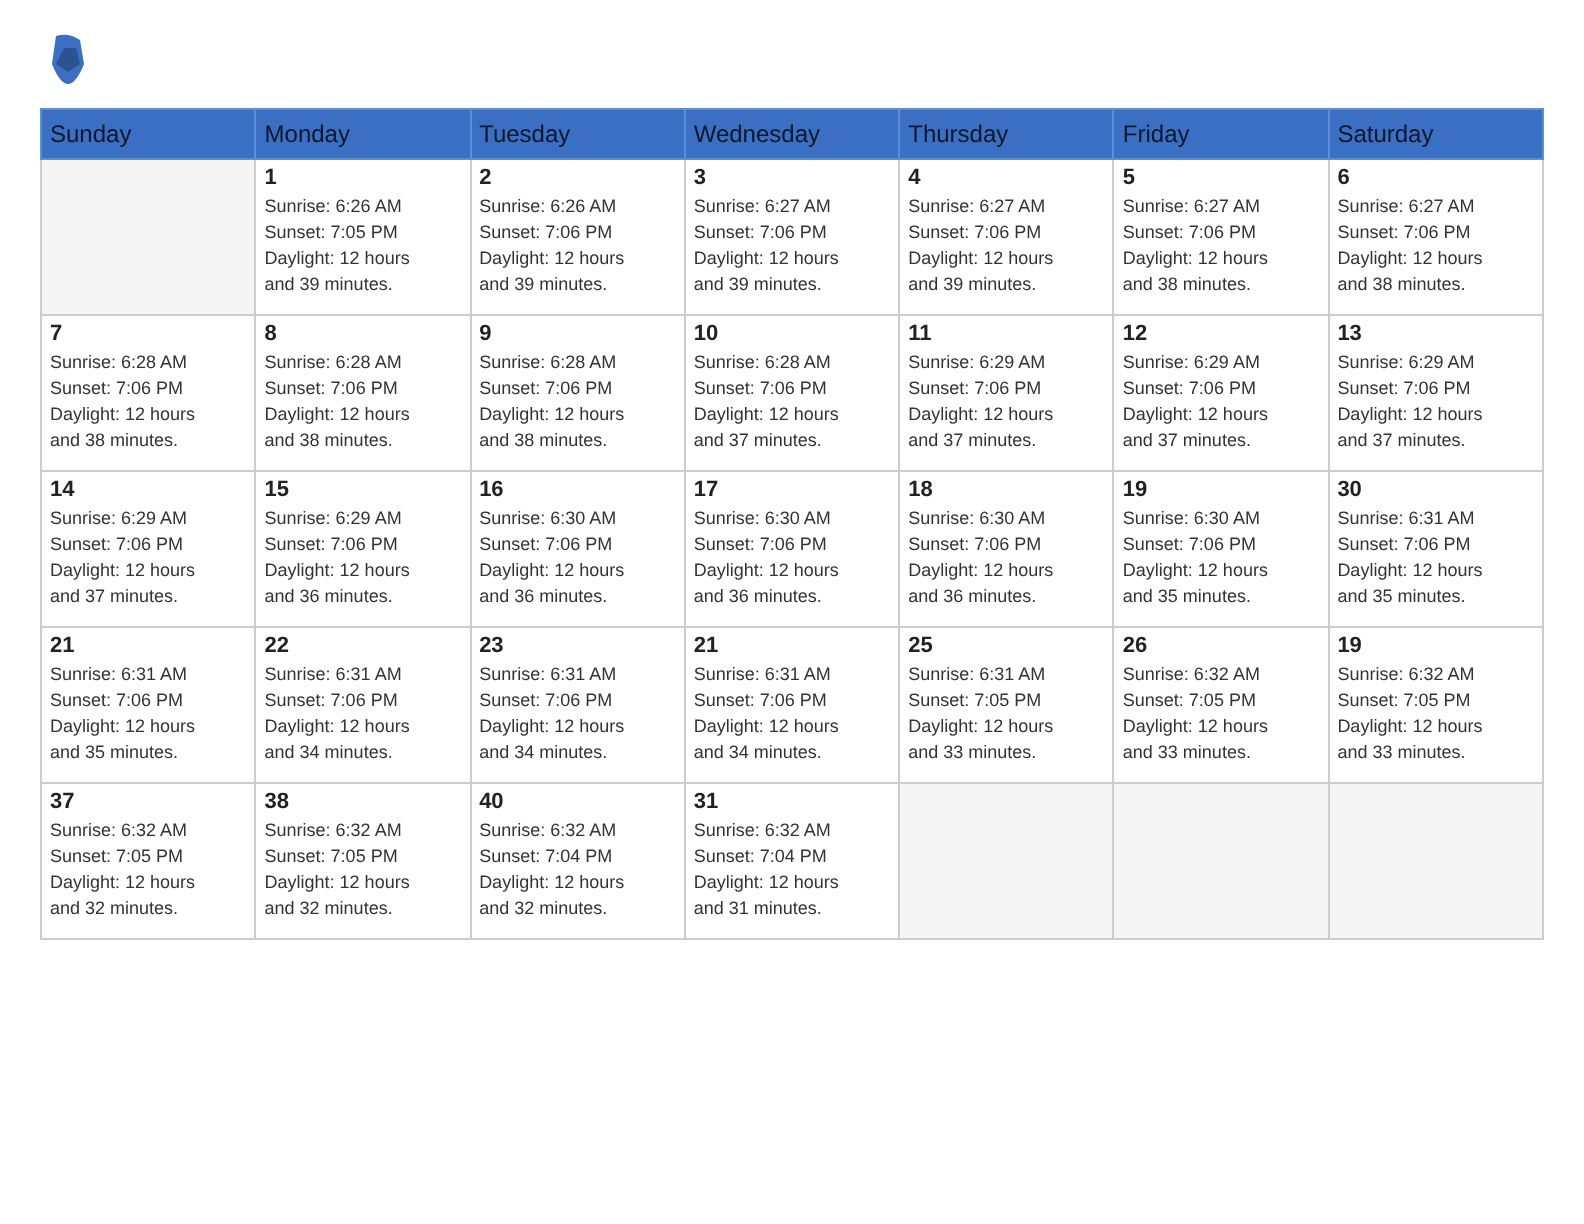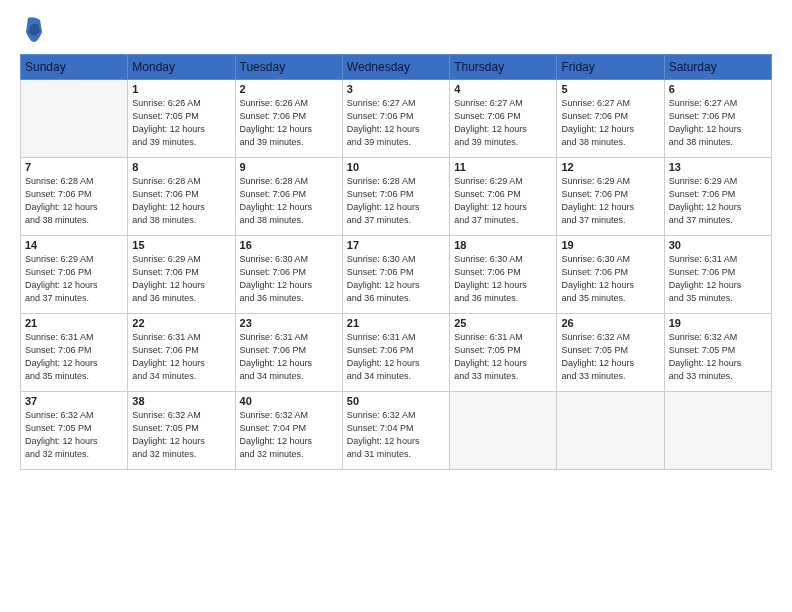--- a/index.html
+++ b/index.html
@@ -344,21 +344,21 @@
 and 32 minutes.</div>
           </td>
           <td>
             <span class="day-num">40</span>
             <div class="cell-info" style="white-space: pre-line;">Sunrise: 6:32 AM
 Sunset: 7:04 PM
 Daylight: 12 hours
 and 32 minutes.</div>
           </td>
           <td>
-            <span class="day-num">50</span>
+            <span class="day-num">31</span>
             <div class="cell-info" style="white-space: pre-line;">Sunrise: 6:32 AM
 Sunset: 7:04 PM
 Daylight: 12 hours
 and 31 minutes.</div>
           </td>
           <td class="empty"></td>
           <td class="empty"></td>
           <td class="empty"></td>
         </tr>
       </tbody>

